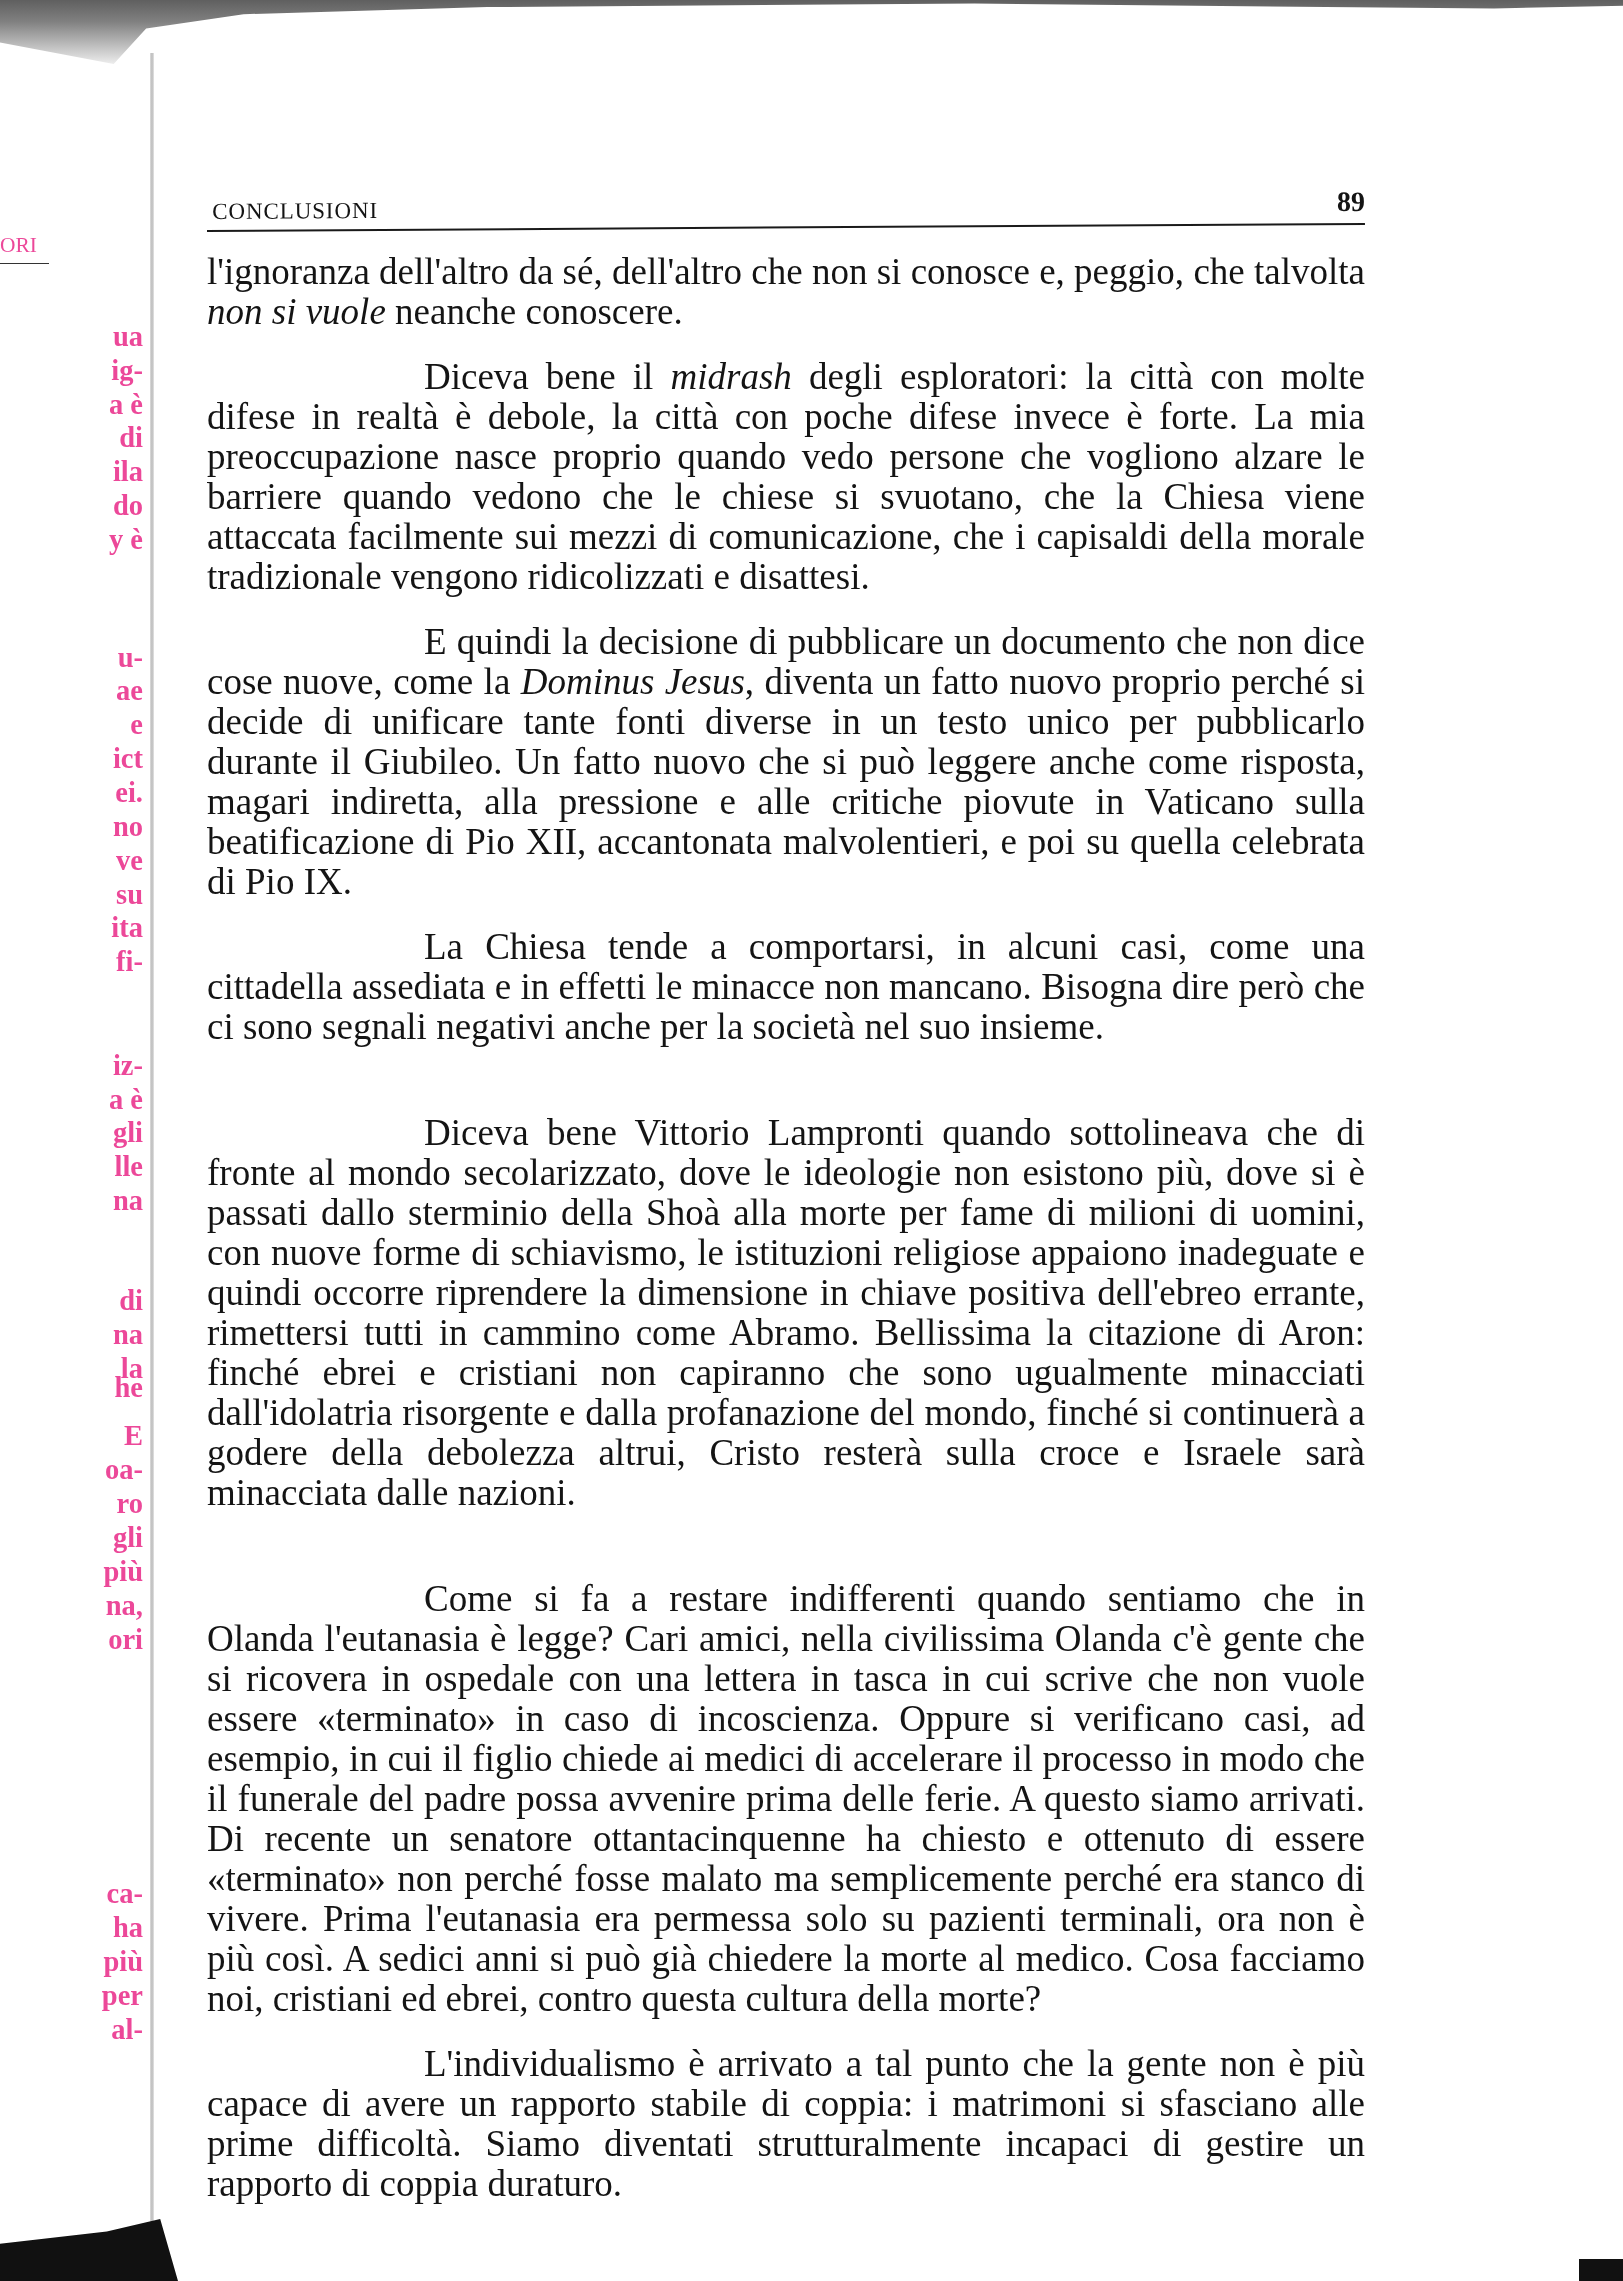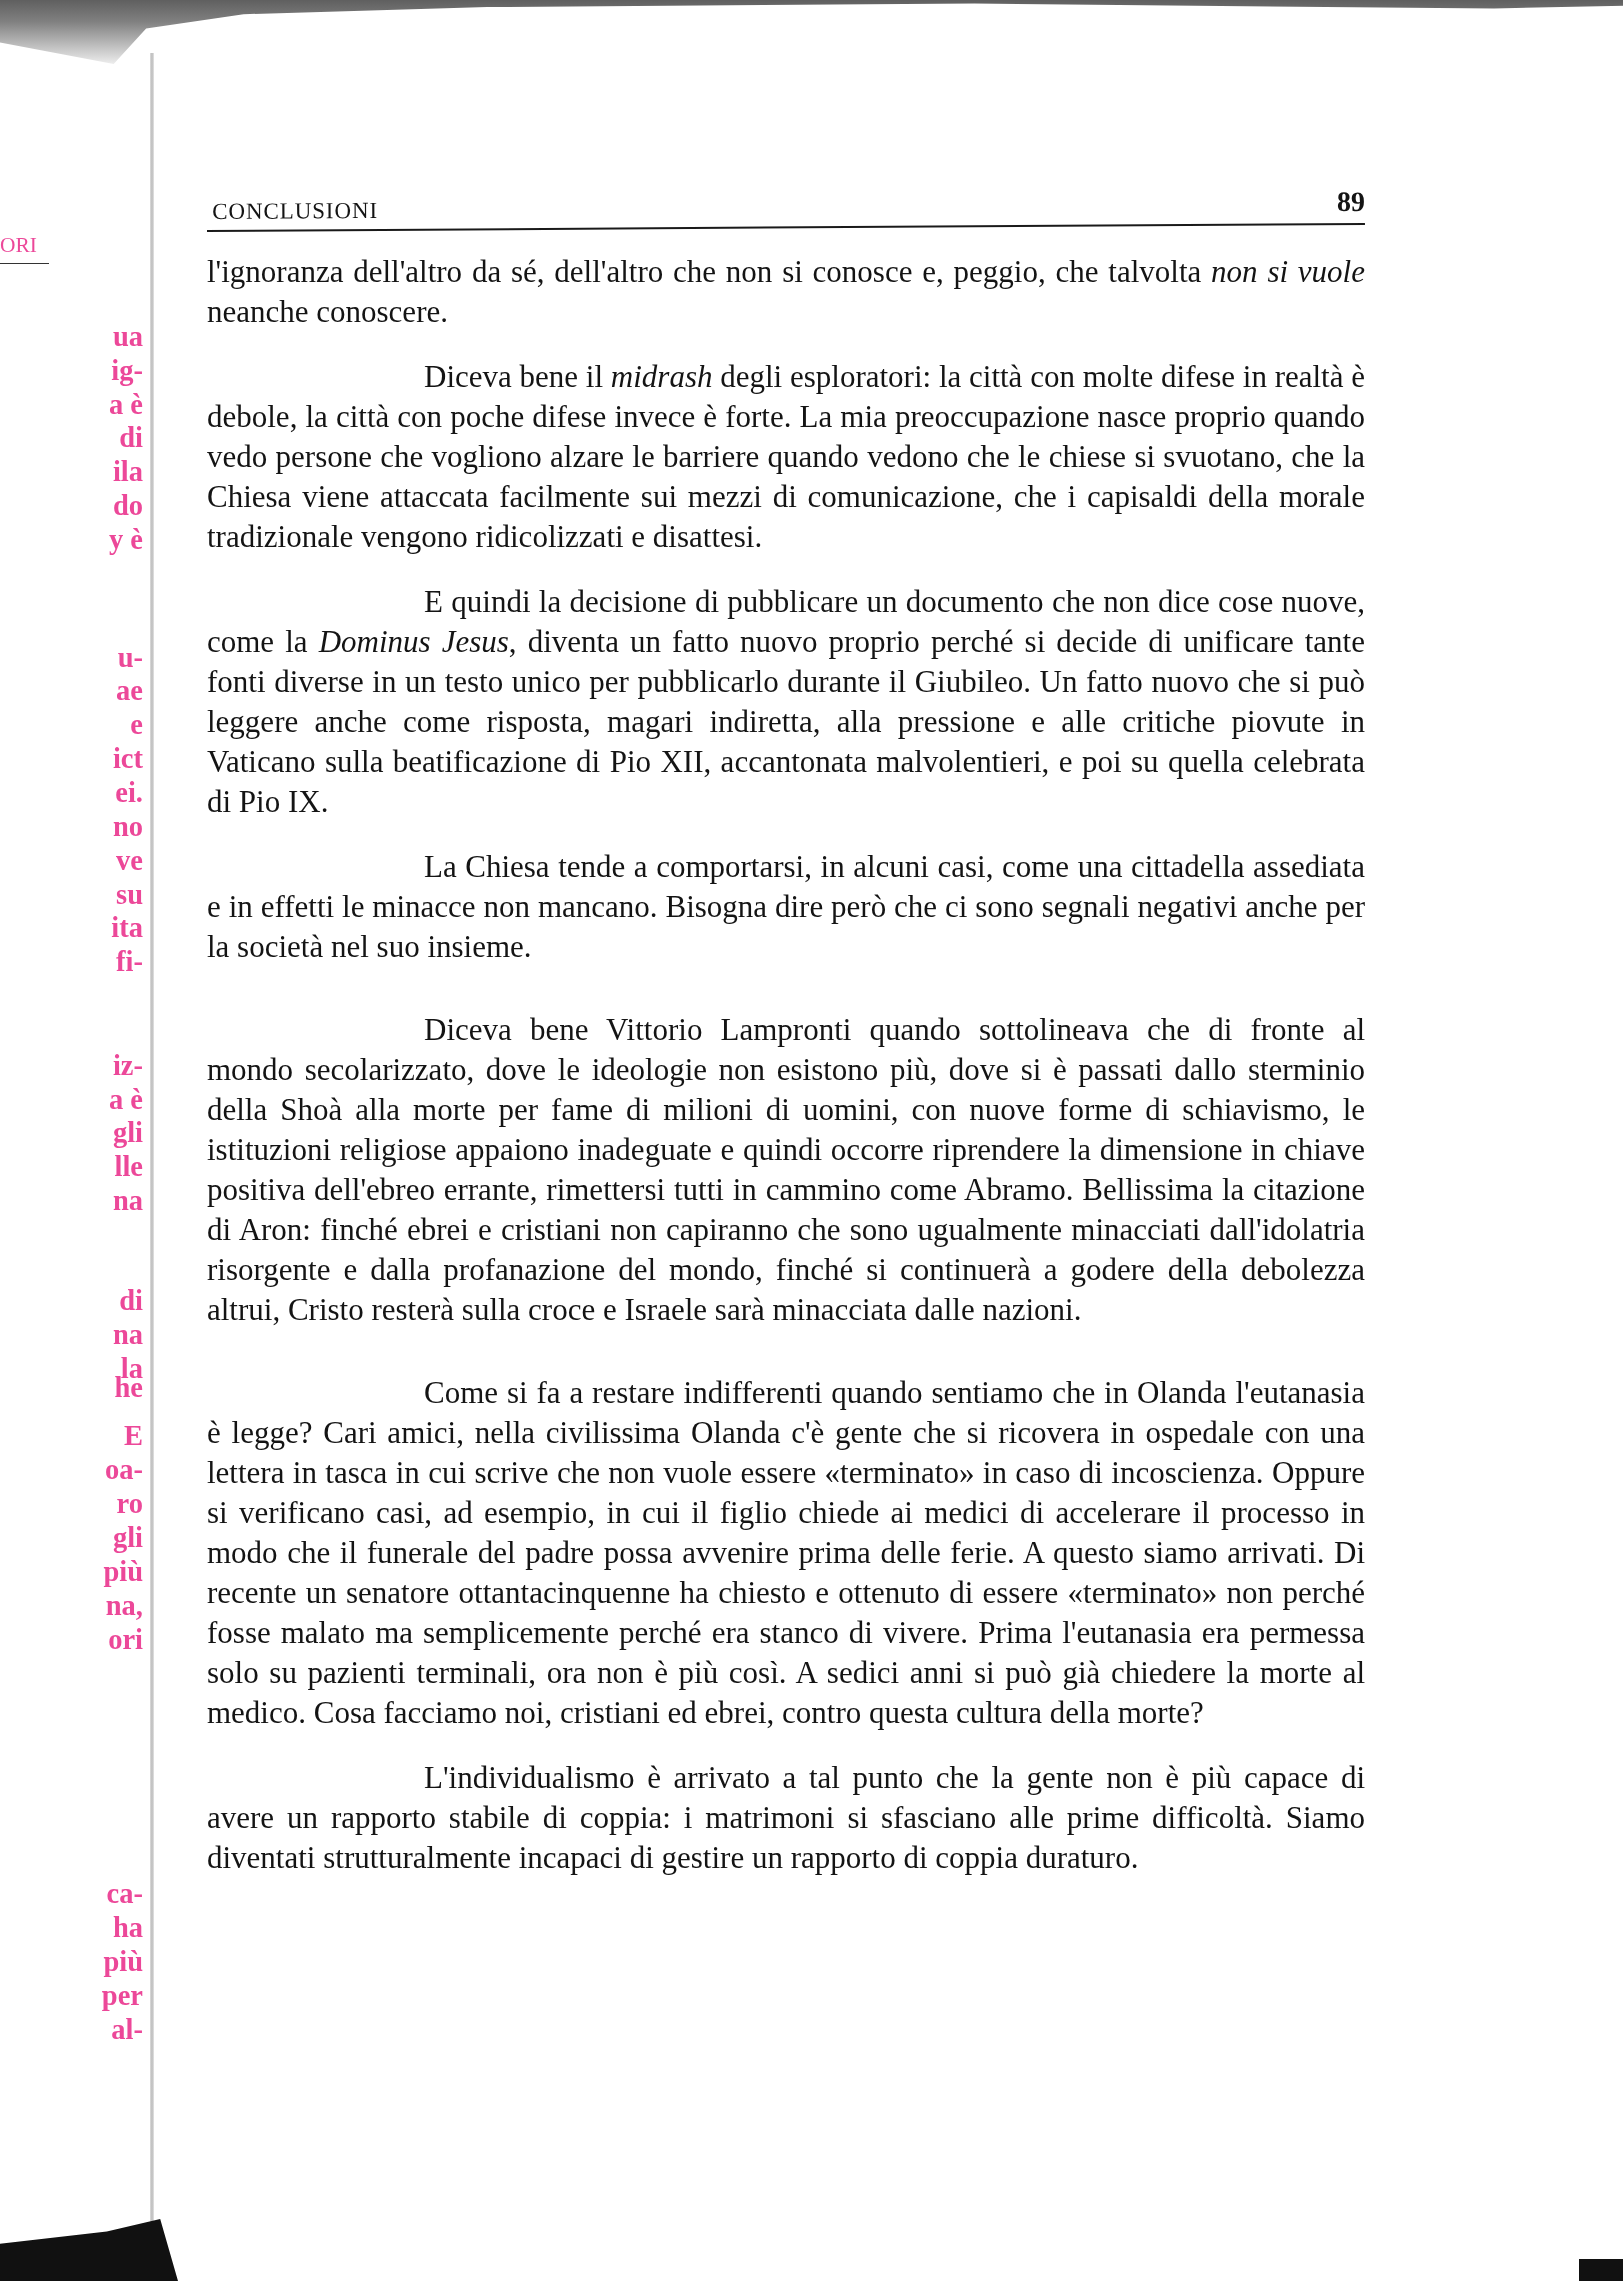--- a/index.html
+++ b/index.html
@@ -46,26 +46,26 @@
     position:relative; height:43px; border-bottom:2.7px solid #1a1a1a;
     transform:rotate(-0.35deg); transform-origin:left bottom;
   }
   .running-head .section {
     position:absolute; left:5.3px; bottom:5.3px; font-size:23px; letter-spacing:0.9px;
   }
   .running-head .page-num {
     position:absolute; right:0; bottom:5.3px; font-size:28px; font-weight:bold;
   }
   .body-text {
-    margin-top:19.6px; font-size:31px; line-height:40px; text-align:justify;
+    margin-top:19.6px; font-size:37px; line-height:40px; text-align:justify;
   }
   .body-text p { margin:0 0 25px 0; text-indent:0; }
   .body-text p.indent { text-indent:217px; }
   .body-text p.cont { text-indent:0; }
-  .body-text p.gap { margin-top:43px; }
+  .body-text p.gap { margin-top:66px; }
   em { font-style:italic; }
 </style>
 </head>
 <body>
 
 <div class="top-shadow"></div>
 <div class="gutter"></div>
 <div class="bottom-shadow-left"></div>
 <div class="bottom-shadow-right"></div>
 

